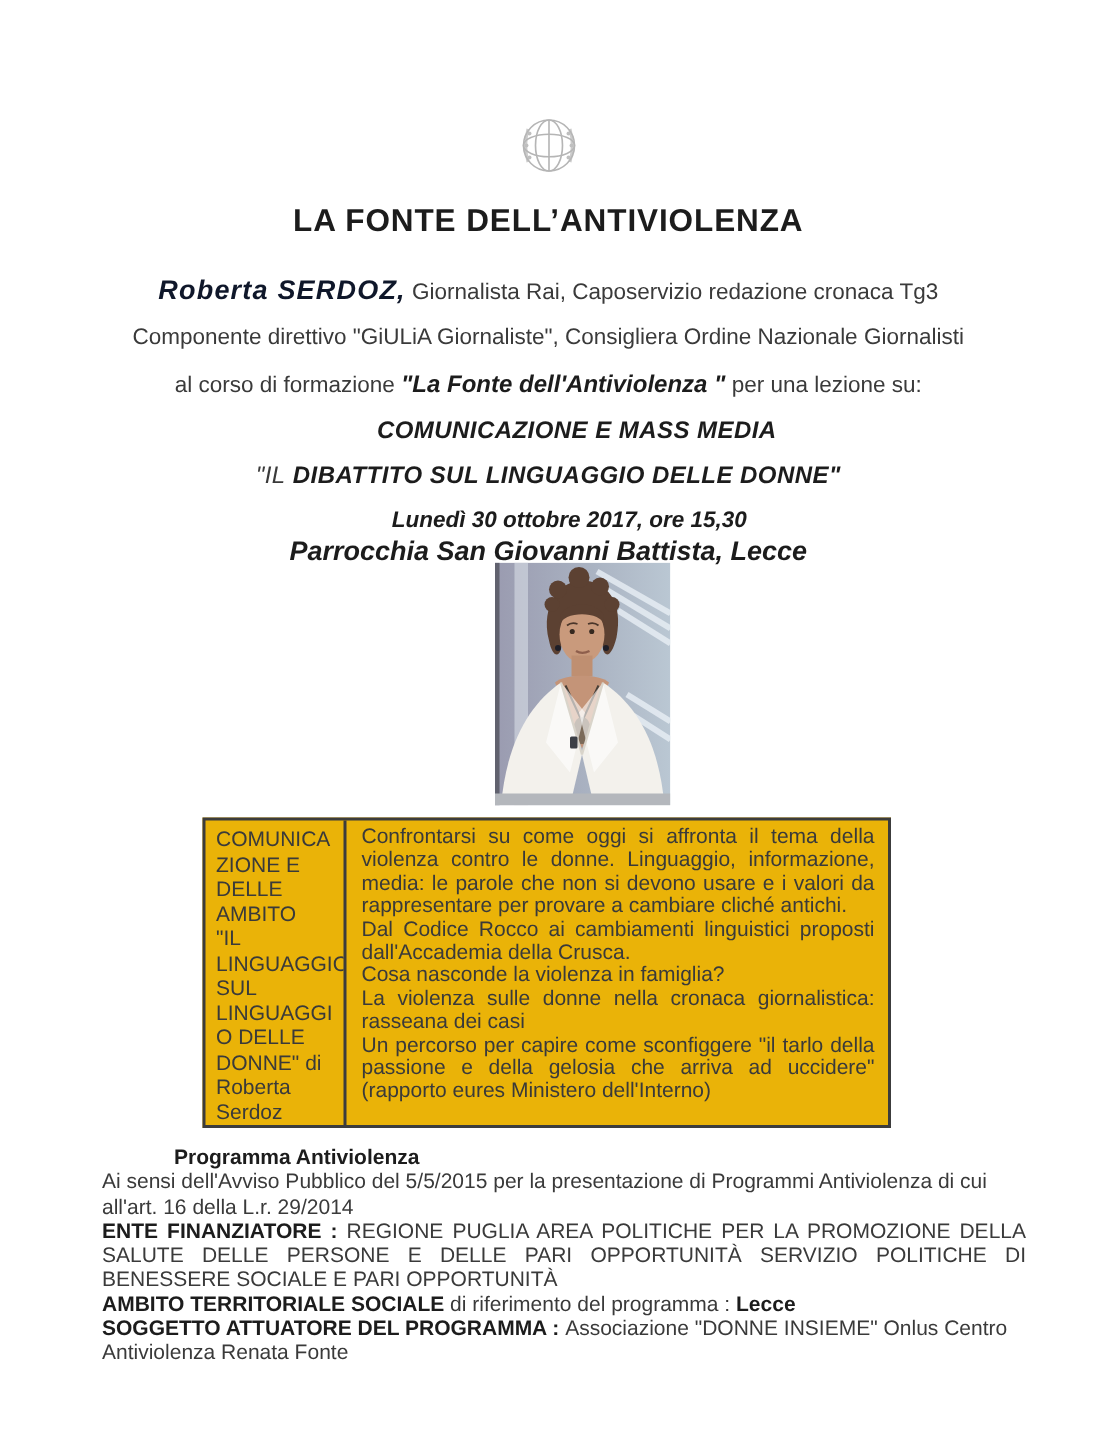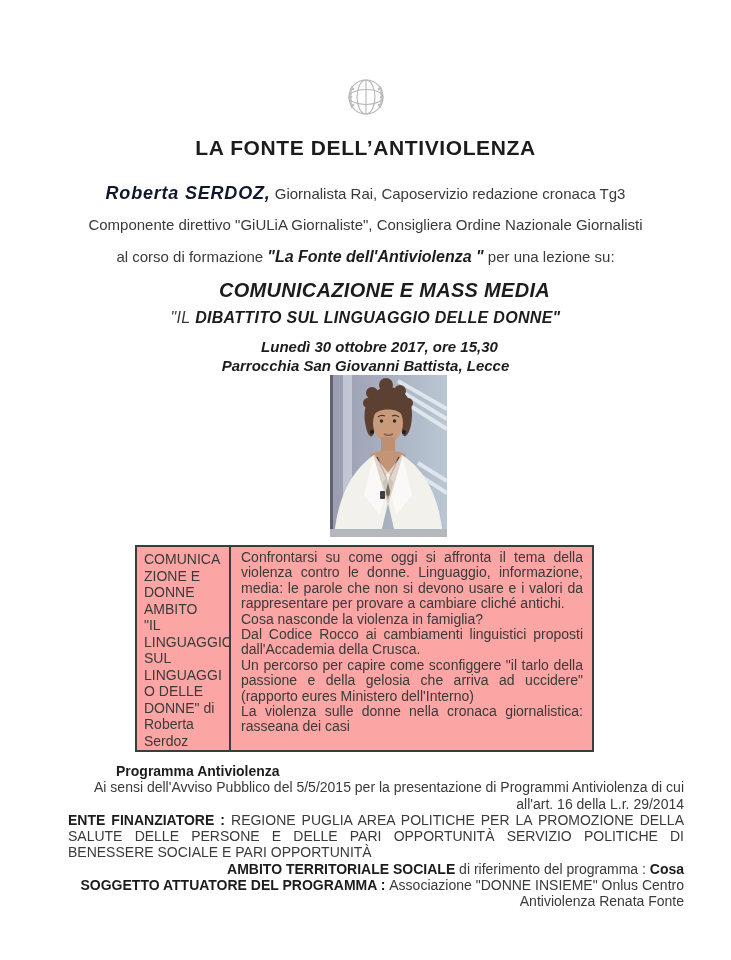--- a/index.html
+++ b/index.html
@@ -39,46 +39,46 @@
     font-size: 21px;
     font-weight: bold;
     letter-spacing: 0.6px;
     color: #1c1c1c;
   }
   .speaker-line      { top: 183px; font-size: 15px; color: #3a3a3a; }
   .speaker-name      { font-size: 18px; font-weight: bold; font-style: italic; color: #0f172a; letter-spacing: 0.8px; }
   .componente-line   { top: 216px; font-size: 15px; color: #3a3a3a; }
   .corso-line        { top: 248px; font-size: 15px; color: #3a3a3a; }
   .corso-name        { font-size: 16px; font-weight: bold; font-style: italic; color: #1c1c1c; }
-  .topic1-line       { top: 279px; font-size: 20px; font-weight: bold; font-style: italic; color: #1c1c1c; letter-spacing: 0.3px; padding-left: 38px; }
+  .topic1-line       { top: 279px; font-size: 16px; font-weight: bold; font-style: italic; color: #1c1c1c; letter-spacing: 0.3px; padding-left: 38px; }
   .topic2-line       { top: 309px; font-size: 16px; font-weight: bold; font-style: italic; color: #1c1c1c; letter-spacing: 0.3px; }
   .topic2-open       { font-weight: normal; font-style: italic; color: #3a3a3a; }
   .datetime-line     { top: 338px; font-size: 15px; font-weight: bold; font-style: italic; color: #1c1c1c; padding-left: 28px; }
-  .location-line     { top: 357px; font-size: 15px; font-weight: bold; font-style: italic; color: #1c1c1c; }
+  .location-line     { top: 357px; font-size: 18px; font-weight: bold; font-style: italic; color: #1c1c1c; }
 
   
   .photo {
     position: absolute;
     top: 375px;
     left: 330px;
     width: 117px;
     height: 162px;
     overflow: hidden;
   }
 
   
   .info-table {
     position: absolute;
     top: 545px;
     left: 135px;
     width: 459px;
     height: 207px;
     border: 2px solid #3c3c3c;
     display: flex;
-    background: #fca5a5;
+    background: #eab308;
   }
   .table-left {
     width: 94px;
     border-right: 2px solid #3c3c3c;
     padding: 4px 4px 0 7px;
     font-size: 14px;
     line-height: 16.5px;
     color: #3a3a3a;
     overflow: hidden;
   }
@@ -98,21 +98,21 @@
   .footer-block {
     position: absolute;
     top: 763px;
     left: 68px;
     width: 616px;
     font-size: 14px;
     line-height: 16.3px;
     color: #3a3a3a;
   }
   .footer-heading { font-weight: bold; color: #1c1c1c; padding-left: 48px; }
-  .footer-para    { text-align: right; }
+  .footer-para    { text-align: left; }
   .footer-just    { text-align: justify; }
   .b              { font-weight: bold; color: #1c1c1c; }
 </style>
 </head>
 <body>
 
 <div class="page">
 
   <div class="logo-wrap">
     <svg width="46" height="42" viewBox="0 0 46 42">
@@ -208,47 +208,47 @@
       <rect x="50" y="116" width="5" height="8" rx="1" fill="#3c3f46"></rect>
 
       <rect x="0" y="154" width="117" height="8" fill="#b4b7bc"></rect>
     </svg>
   </div>
 
   <div class="info-table">
     <div class="table-left">
       <div>COMUNICA</div>
       <div>ZIONE E</div>
-      <div>DONNE</div>
+      <div>DELLE</div>
       <div>AMBITO</div>
       <div>"IL</div>
       <div>LINGUAGGIO</div>
       <div>SUL</div>
       <div>LINGUAGGI</div>
       <div>O DELLE</div>
       <div>DONNE" di</div>
       <div>Roberta</div>
       <div>Serdoz</div>
     </div>
     <div class="table-right">
       <p>Confrontarsi su come oggi si affronta il tema della violenza contro le donne. Linguaggio, informazione, media: le parole che non si devono usare e i valori da rappresentare per provare a cambiare cliché antichi.</p>
+      <p>Dal Codice Rocco ai cambiamenti linguistici proposti dall'Accademia della Crusca.</p>
       <p>Cosa nasconde la violenza in famiglia?</p>
-      <p>Dal Codice Rocco ai cambiamenti linguistici proposti dall'Accademia della Crusca.</p>
+      <p>La violenza sulle donne nella cronaca giornalistica: rasseana dei casi</p>
       <p>Un percorso per capire come sconfiggere "il tarlo della passione e della gelosia che arriva ad uccidere" (rapporto eures Ministero dell'Interno)</p>
-      <p>La violenza sulle donne nella cronaca giornalistica: rasseana dei casi</p>
     </div>
   </div>
 
   <div class="footer-block">
     <div class="footer-heading">Programma Antiviolenza</div>
     <div class="footer-para">Ai sensi dell'Avviso Pubblico del 5/5/2015 per la presentazione di Programmi Antiviolenza di cui all'art. 16 della L.r. 29/2014</div>
     <div class="footer-just">
       <span class="b">ENTE FINANZIATORE : </span><span>REGIONE PUGLIA AREA POLITICHE PER LA PROMOZIONE DELLA SALUTE DELLE PERSONE E DELLE PARI OPPORTUNITÀ SERVIZIO POLITICHE DI BENESSERE SOCIALE E PARI OPPORTUNITÀ</span>
     </div>
     <div class="footer-para">
-      <span class="b">AMBITO TERRITORIALE SOCIALE</span><span> di riferimento del programma : </span><span class="b">Cosa</span>
+      <span class="b">AMBITO TERRITORIALE SOCIALE</span><span> di riferimento del programma : </span><span class="b">Lecce</span>
     </div>
     <div class="footer-para">
       <span class="b">SOGGETTO ATTUATORE  DEL PROGRAMMA : </span><span>Associazione "DONNE INSIEME" Onlus Centro Antiviolenza Renata Fonte</span>
     </div>
   </div>
 
 </div>
 
 </body></html>

